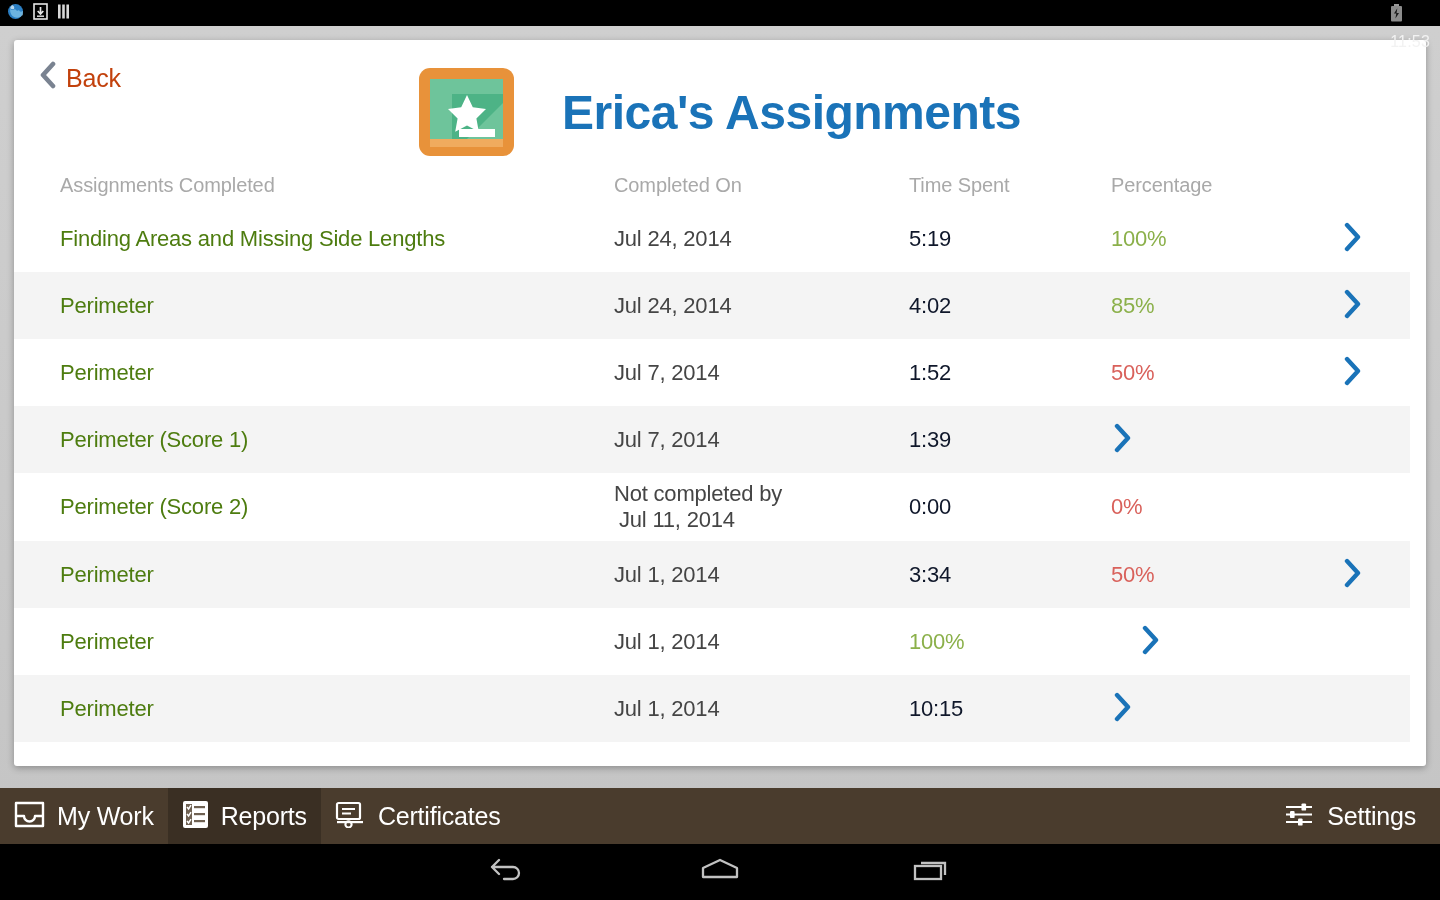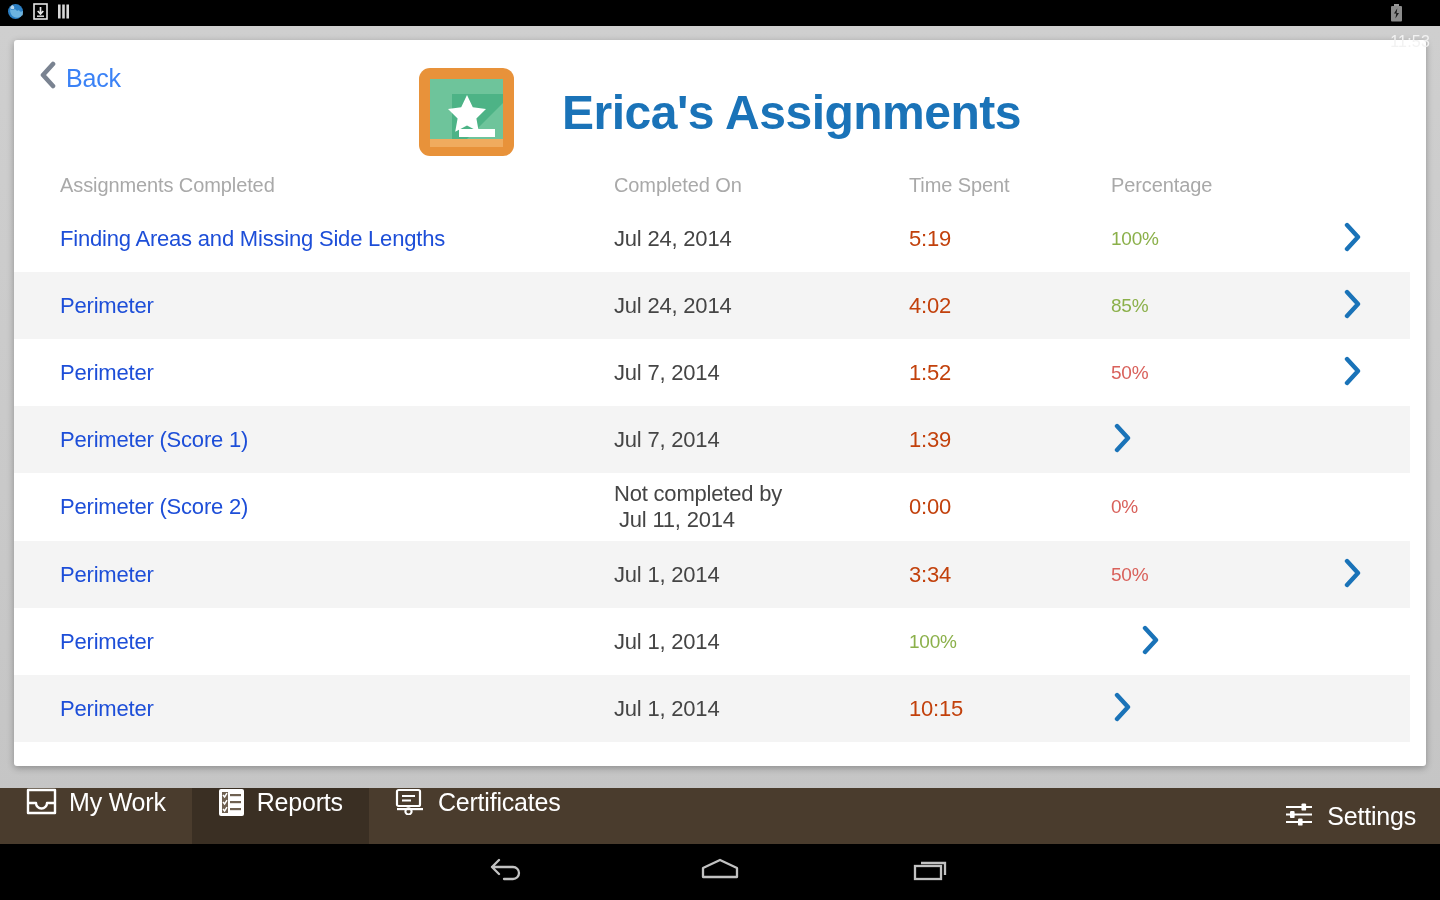--- a/index.html
+++ b/index.html
@@ -83,21 +83,21 @@
     gap: 9px;
     cursor: pointer;
     padding: 4px 6px;
   }
   #back-button .chev {
     display: block;
     margin-top: -2px;
   }
   #back-label {
     font-size: 25px;
-    color: #3b82f6;
+    color: #c2410c;
     font-family: "Liberation Sans", sans-serif;
     letter-spacing: -.2px;
   }
   #title-wrap {
     position: absolute;
     left: 0; right: 0;
     top: 28px;
     display: flex;
     align-items: center;
     justify-content: center;
@@ -196,41 +196,41 @@
   }
   .row.alt { background: #f4f4f4; }
   .row.tall { min-height: 68px; }
 
   .cell {
     font-size: 22px;
     color: #3a3a3a;
     font-family: "Liberation Sans", sans-serif;
     letter-spacing: -.2px;
   }
-  .cell.name { color: #1d4ed8; }
+  .cell.name { color: #4d7c0f; }
   .cell.date { color: #454545; }
   .cell.date .l2 { display: block; padding-left: 5px; }
-  .cell.time { color: #c2410c; }
-  .cell.pct  { font-size: 19px; }
+  .cell.time { color: #0f172a; }
+  .cell.pct  { font-size: 22px; }
 
   
   #tabbar {
     position: absolute;
     left: 0; top: 788px;
     width: 1440px; height: 56px;
     background: #4a3c2d;
     display: flex;
     align-items: stretch;
     z-index: 20;
   }
   .tab {
     display: flex;
-    align-items: flex-start;
+    align-items: center;
     gap: 12px;
-    padding: 0 26px;
+    padding: 0 14px;
     cursor: pointer;
   }
   .tab.active { background: #3a2f23; }
   .tab-label {
     font-size: 25px;
     color: #ffffff;
     font-family: "Liberation Sans", sans-serif;
     letter-spacing: -.2px;
   }
   #settings-tab {

